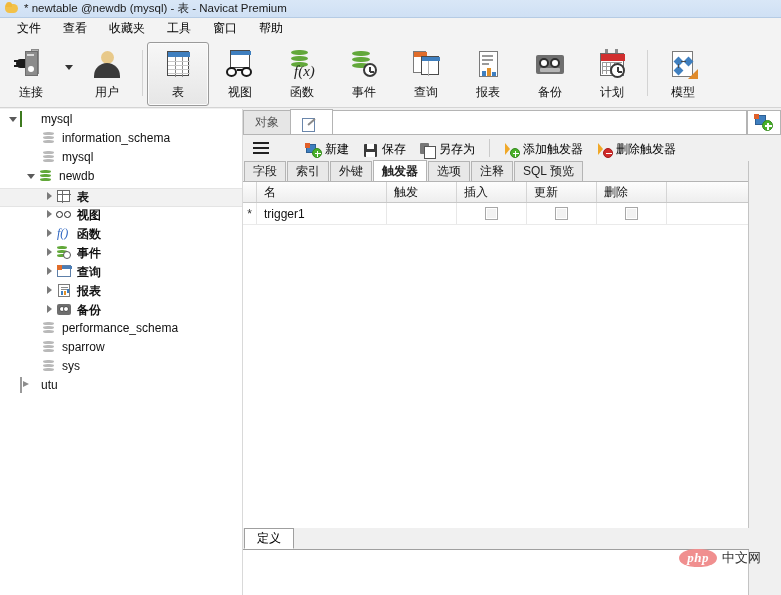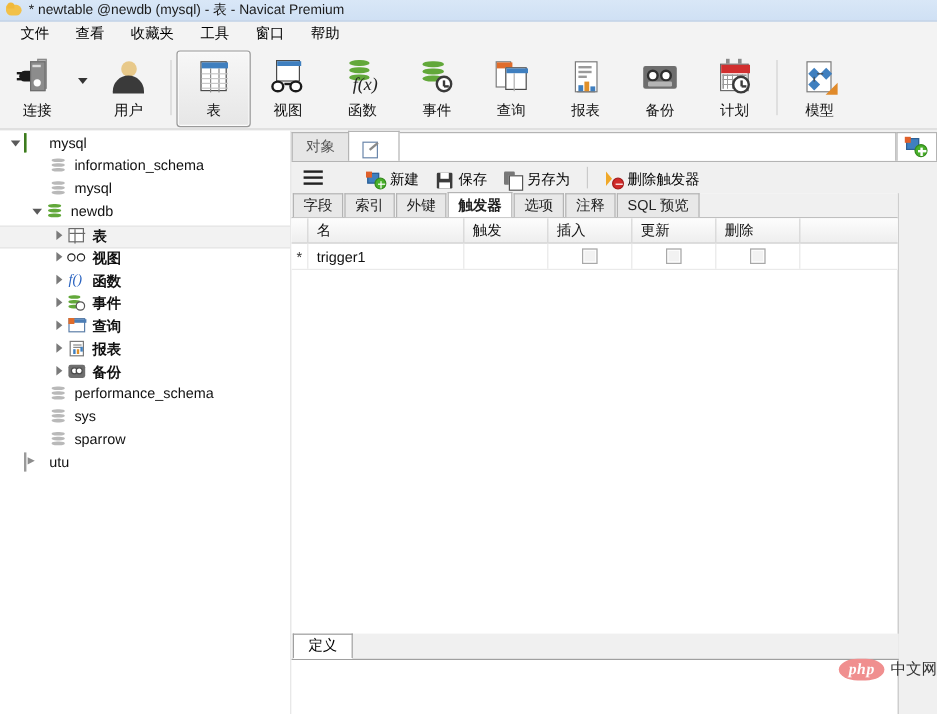--- a/index.html
+++ b/index.html
@@ -594,21 +594,21 @@
   }
   .def-rest { flex: 1 1 auto; height: 21px; }
   .def-body {
     height: 45px; background: #ffffff;
     border-right: 1px solid #c3c3c3;
   }
 
   
   .watermark {
     position: absolute;
-    right: 0; bottom: 28px;
+    right: 20px; bottom: 28px;
     display: flex; align-items: flex-start;
     z-index: 50;
   }
   .php-pill {
     background: #f08f8f;
     color: #fff;
     font-family: "Liberation Serif", serif;
     font-style: italic;
     font-size: 13px;
     font-weight: bold;
@@ -1201,32 +1201,32 @@
       </div>
 
       <div class="tree-row" style="padding-left:41px">
         <span class="tree-ico">
             <span class="ico-db">
               <i></i>
               <i></i>
               <i></i>
             </span>
           </span>
-        <span class="tree-label">sys</span>
+        <span class="tree-label">sparrow</span>
       </div>
 
       <div class="tree-row" style="padding-left:41px">
         <span class="tree-ico">
             <span class="ico-db">
               <i></i>
               <i></i>
               <i></i>
             </span>
           </span>
-        <span class="tree-label">sparrow</span>
+        <span class="tree-label">sys</span>
       </div>
 
       <div class="tree-row" style="padding-left:20px">
         <span class="tree-ico"><span class="ico-conn grey"></span></span>
         <span class="tree-label">utu</span>
       </div>
 
     </div>
 
     <div class="main">
@@ -1269,20 +1269,27 @@
           <span>保存</span>
         </div>
 
         <div class="act-btn">
           <span class="act-ico ico-saveas"></span>
           <span>另存为</span>
         </div>
 
         <div class="act-sep"></div>
 
+        <div class="act-btn">
+          <span class="act-ico ico-addtrig">
+              <span class="bolt"></span>
+              <span class="plus"></span>
+            </span>
+          <span>添加触发器</span>
+        </div>
 
         <div class="act-btn">
           <span class="act-ico ico-deltrig">
               <span class="bolt"></span>
               <span class="minus"></span>
             </span>
           <span>删除触发器</span>
         </div>
       </div>
 

